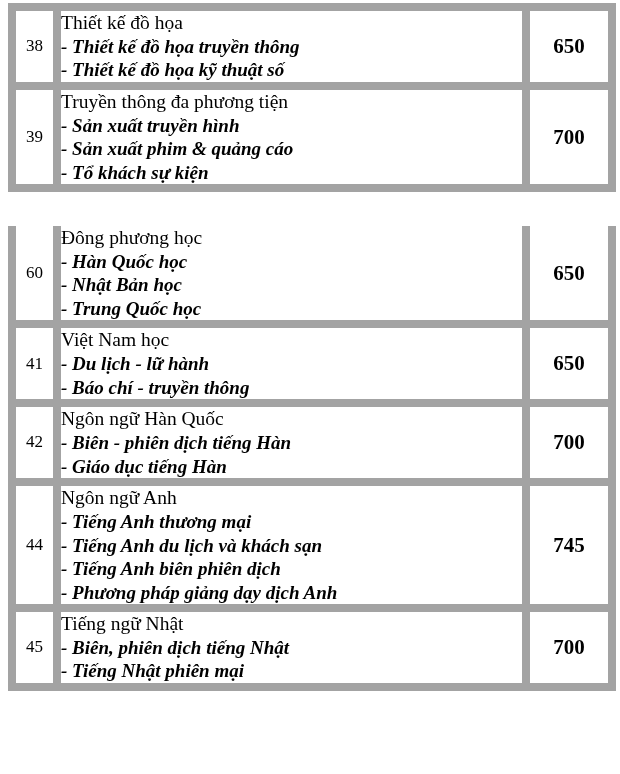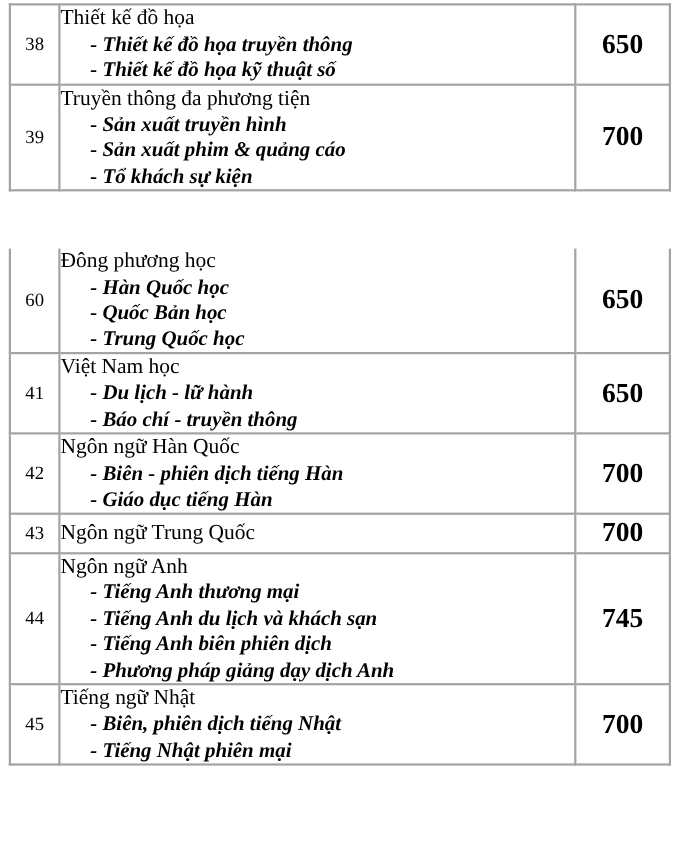--- a/index.html
+++ b/index.html
@@ -30,41 +30,41 @@
     border-collapse: collapse;
     table-layout: fixed;
     width: 600px;
     left: 8px;
   }
   .tbl col.c-idx   { width: 45px; }
   .tbl col.c-name  { width: 469px; }
   .tbl col.c-val   { width: 86px; }
 
   .tbl td {
-    border: 2px solid #a3a3a3;
+    border: 8px solid #a3a3a3;
     padding: 0;
     vertical-align: middle;
     background: #fff;
   }
 
   
   #table-top { top: 3px; }
   
   #table-bottom { top: 226px; }
   #table-bottom tr:first-child td { border-top: none; }
 
   .cell-idx {
     text-align: center;
     font-size: 17px;
     line-height: 1.1;
   }
   .cell-val {
     text-align: center;
     font-weight: bold;
-    font-size: 25px;
+    font-size: 21px;
     line-height: 1.1;
   }
   .cell-name {
     padding: 5px 6px 6px 9px;
     text-align: left;
   }
 
   .major-title {
     font-size: 19.5px;
     line-height: 1.22;
@@ -74,21 +74,20 @@
     margin: 0;
     padding: 0;
     list-style: none;
   }
   .sub-item {
     font-style: italic;
     font-weight: bold;
     font-size: 19px;
     line-height: 1.24;
     white-space: nowrap;
-    margin-left: 27px;
   }
 
   
   .row-single .cell-name { padding-top: 4px; padding-bottom: 4px; }
   .row-single .major-title { line-height: 1.3; }
 </style>
 </head>
 <body>
 
 <div class="page">
@@ -131,21 +130,21 @@
         <col class="c-name">
         <col class="c-val">
       </colgroup>
       <tbody>
         <tr>
           <td class="cell-idx">60</td>
           <td class="cell-name">
             <div class="major-title">Đông phương học</div>
             <ul class="sub-list">
               <li class="sub-item">- Hàn Quốc học</li>
-              <li class="sub-item">- Quốc Bản học</li>
+              <li class="sub-item">- Nhật Bản học</li>
               <li class="sub-item">- Trung Quốc học</li>
             </ul>
           </td>
           <td class="cell-val">650</td>
         </tr>
         <tr>
           <td class="cell-idx">41</td>
           <td class="cell-name">
             <div class="major-title">Việt Nam học</div>
             <ul class="sub-list">
@@ -156,27 +155,20 @@
           <td class="cell-val">650</td>
         </tr>
         <tr>
           <td class="cell-idx">42</td>
           <td class="cell-name">
             <div class="major-title">Ngôn ngữ Hàn Quốc</div>
             <ul class="sub-list">
               <li class="sub-item">- Biên - phiên dịch tiếng Hàn</li>
               <li class="sub-item">- Giáo dục tiếng Hàn</li>
             </ul>
-          </td>
-          <td class="cell-val">700</td>
-        </tr>
-        <tr class="row-single">
-          <td class="cell-idx">43</td>
-          <td class="cell-name">
-            <div class="major-title">Ngôn ngữ Trung Quốc</div>
           </td>
           <td class="cell-val">700</td>
         </tr>
         <tr>
           <td class="cell-idx">44</td>
           <td class="cell-name">
             <div class="major-title">Ngôn ngữ Anh</div>
             <ul class="sub-list">
               <li class="sub-item">- Tiếng Anh thương mại</li>
               <li class="sub-item">- Tiếng Anh du lịch và khách sạn</li>

